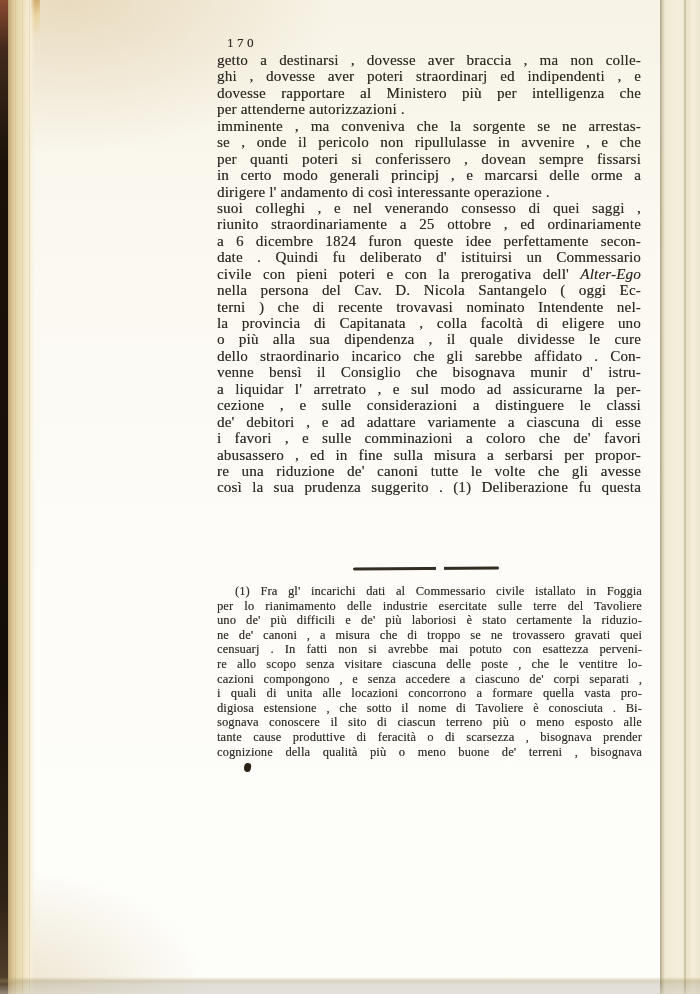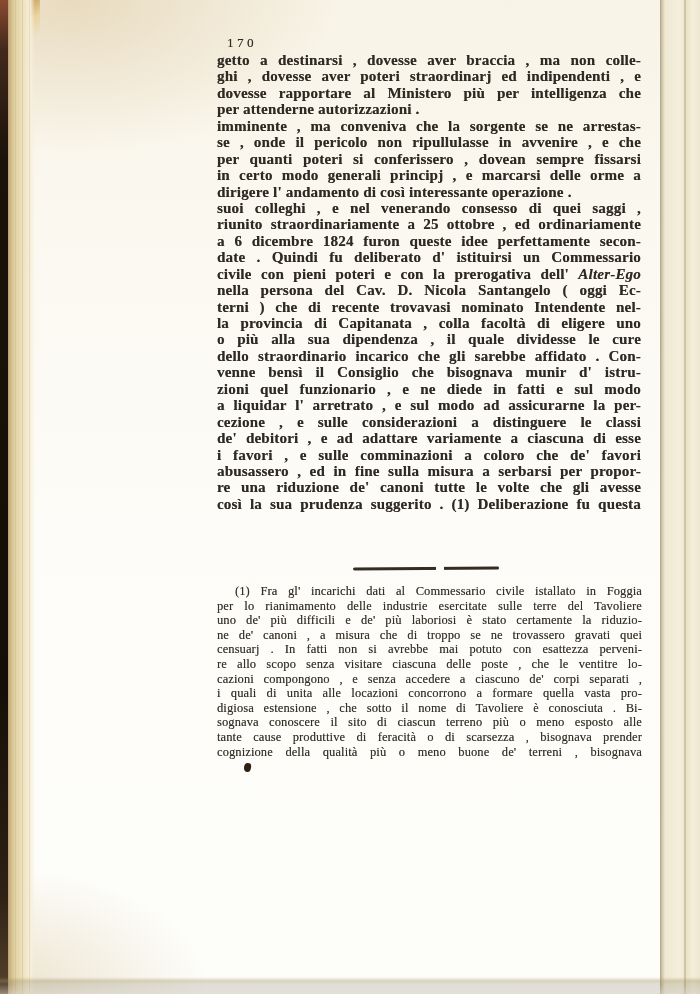--- a/index.html
+++ b/index.html
@@ -41,21 +41,21 @@
   .edge-bottom{
     position:absolute;left:0;top:977px;width:700px;height:17px;
     background:linear-gradient(180deg, rgba(185,170,125,0) 0px, rgba(160,144,100,0.40) 4px, rgba(118,110,90,0.22) 7px, rgba(206,201,189,0.55) 100%);
   }
   .page-number{
     position:absolute;left:227px;top:35px;
     font-size:13px;letter-spacing:3.5px;color:#2f2b24;
     text-shadow:0.2px 0.2px 0.3px rgba(47,43,36,0.6);
     text-align:right;
   }
-  #main-text{position:absolute;left:217px;top:52px;width:424px;font-weight:bold;}
+  #main-text{position:absolute;left:217px;top:52px;width:424px;}
   .mline{
     height:16.45px;line-height:16.45px;font-size:15px;color:#2e2a23;
     text-align:justify;text-align-last:justify;overflow:hidden;
     letter-spacing:0.2px;white-space:normal;
     text-shadow:0.2px 0.2px 0.3px rgba(46,42,35,0.55);
   }
   .mline.indent{text-indent:24px;}
   .mline.endpara{text-align-last:left;}
   .fn-rule{
     position:absolute;left:353px;top:567px;width:146px;height:2.6px;
@@ -106,21 +106,20 @@
       <div class="mline">riunito straordinariamente a 25 ottobre , ed ordinariamente</div>
       <div class="mline">a 6 dicembre 1824 furon queste idee perfettamente secon-</div>
       <div class="mline">date . Quindi fu deliberato d' istituirsi un Commessario</div>
       <div class="mline">civile con pieni poteri e con la prerogativa dell' <i>Alter-Ego</i></div>
       <div class="mline">nella persona del Cav. D. Nicola Santangelo ( oggi Ec-</div>
       <div class="mline">terni ) che di recente trovavasi nominato Intendente nel-</div>
       <div class="mline">la provincia di Capitanata , colla facoltà di eligere uno</div>
       <div class="mline">o più alla sua dipendenza , il quale dividesse le cure</div>
       <div class="mline">dello straordinario incarico che gli sarebbe affidato . Con-</div>
       <div class="mline">venne bensì il Consiglio che bisognava munir d' istru-</div>
-      <div class="mline">zioni quel funzionario , e ne diede in fatti e sul modo</div>
       <div class="mline">a liquidar l' arretrato , e sul modo ad assicurarne la per-</div>
       <div class="mline">cezione , e sulle considerazioni a distinguere le classi</div>
       <div class="mline">de' debitori , e ad adattare variamente a ciascuna di esse</div>
       <div class="mline">i favori , e sulle comminazioni a coloro che de' favori</div>
       <div class="mline">abusassero , ed in fine sulla misura a serbarsi per propor-</div>
       <div class="mline">re una riduzione de' canoni tutte le volte che gli avesse</div>
       <div class="mline">così la sua prudenza suggerito . (1) Deliberazione fu questa</div>
     </div>
 
   <div class="fn-rule"></div>

